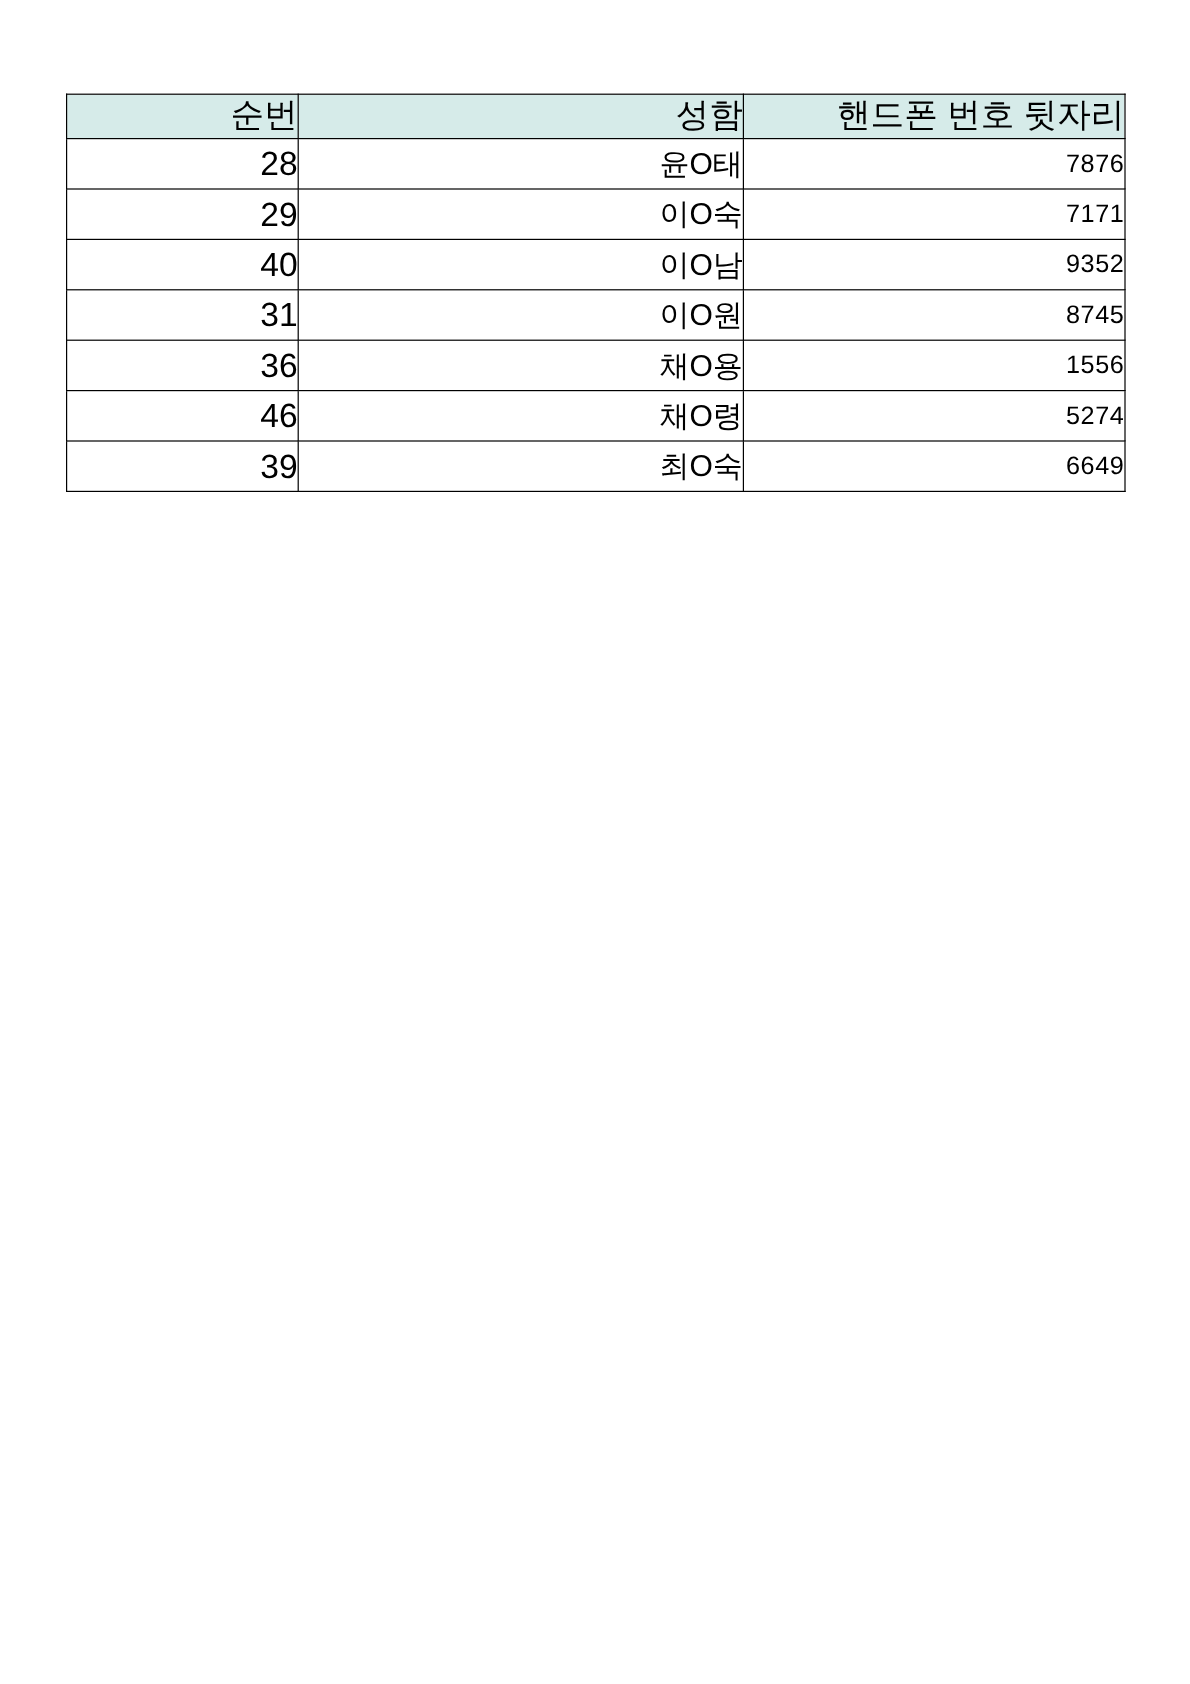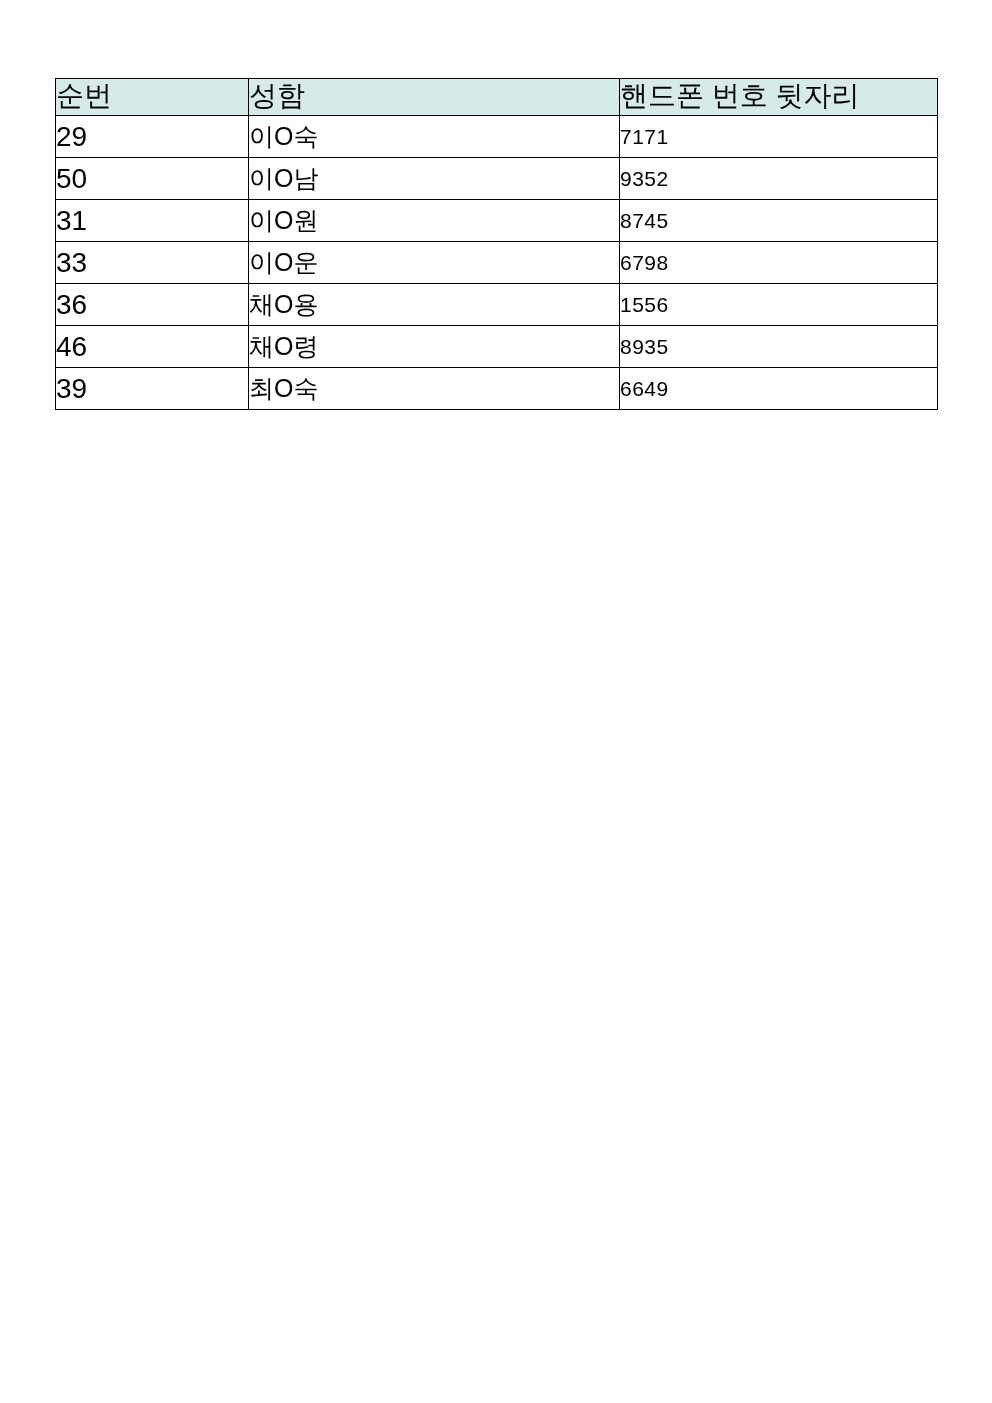--- a/index.html
+++ b/index.html
@@ -24,21 +24,21 @@
     width: 882px;
     border-collapse: collapse;
     table-layout: fixed;
   }
   .contact-table col.col-no    { width: 193px; }
   .contact-table col.col-name  { width: 371px; }
   .contact-table col.col-phone { width: 318px; }
   .contact-table th,
   .contact-table td {
     border: 1.5px solid #000000;
-    text-align: left;
+    text-align: right;
     vertical-align: middle;
     overflow: hidden;
     white-space: nowrap;
   }
   .contact-table thead th {
     height: 37px;
     background: #d6ebe9;
     font-weight: 400;
     font-size: 28px;
     line-height: 1;
@@ -64,58 +64,58 @@
     </colgroup>
     <thead>
       <tr>
         <th>순번</th>
         <th>성함</th>
         <th>핸드폰 번호 뒷자리</th>
       </tr>
     </thead>
     <tbody>
 
+    <tr>
+      <td class="cell-no">28</td>
+      <td class="cell-name">윤O태</td>
+      <td class="cell-phone">7876</td>
+    </tr>
 
     <tr>
       <td class="cell-no">29</td>
       <td class="cell-name">이O숙</td>
       <td class="cell-phone">7171</td>
     </tr>
 
     <tr>
-      <td class="cell-no">50</td>
+      <td class="cell-no">40</td>
       <td class="cell-name">이O남</td>
       <td class="cell-phone">9352</td>
     </tr>
 
     <tr>
       <td class="cell-no">31</td>
       <td class="cell-name">이O원</td>
       <td class="cell-phone">8745</td>
     </tr>
 
 
-    <tr>
-      <td class="cell-no">33</td>
-      <td class="cell-name">이O운</td>
-      <td class="cell-phone">6798</td>
-    </tr>
 
 
 
     <tr>
       <td class="cell-no">36</td>
       <td class="cell-name">채O용</td>
       <td class="cell-phone">1556</td>
     </tr>
 
     <tr>
       <td class="cell-no">46</td>
       <td class="cell-name">채O령</td>
-      <td class="cell-phone">8935</td>
+      <td class="cell-phone">5274</td>
     </tr>
 
 
     <tr>
       <td class="cell-no">39</td>
       <td class="cell-name">최O숙</td>
       <td class="cell-phone">6649</td>
     </tr>
 
   </tbody>

